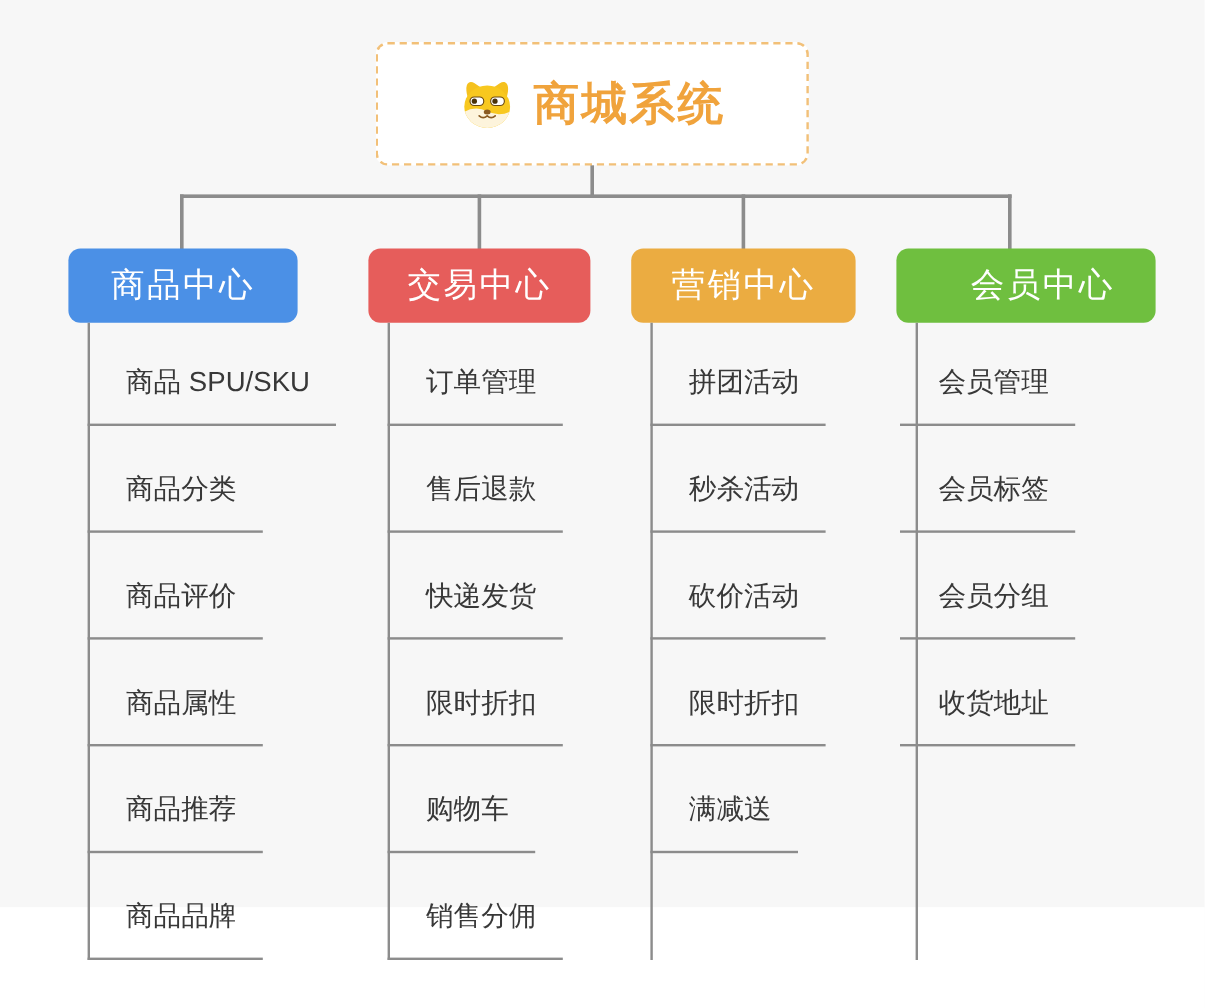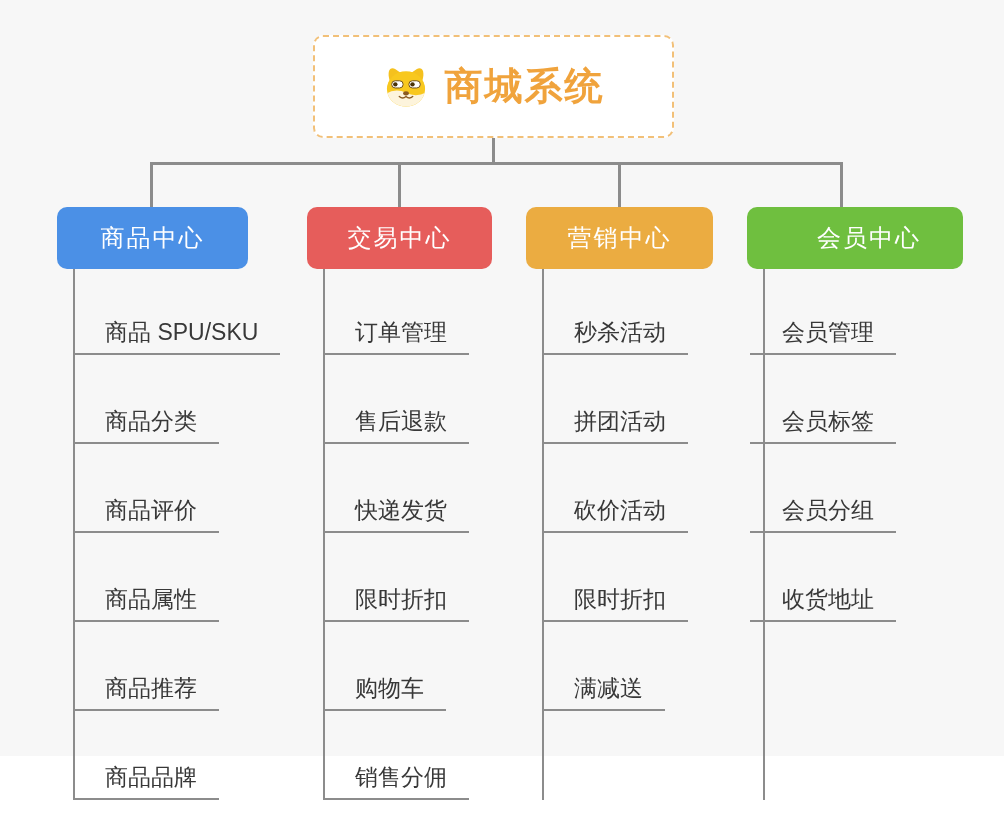--- a/index.html
+++ b/index.html
@@ -38,21 +38,21 @@
   .drop-0 { left: 150px; }
   .drop-1 { left: 398px; }
   .drop-2 { left: 618px; }
   .drop-3 { left: 840px; }
   
   .branch-box {
     position: absolute; top: 207px; height: 62px;
     border-radius: 10px;
     display: flex; align-items: center; justify-content: center;
     color: #ffffff;
-    font-size: 24px;
+    font-size: 28px;
     font-weight: 500;
     letter-spacing: 2px;
     white-space: nowrap;
     cursor: default;
   }
   .branch-0 { left: 57px;  width: 191px; }
   .branch-1 { left: 307px; width: 185px; }
   .branch-2 { left: 526px; width: 187px; }
   .branch-3 { left: 747px; width: 188px; }
   
@@ -71,21 +71,21 @@
   .items-1 { left: 323px; }
   .items-2 { left: 542px; }
   .items-3 { left: 750px; }
   .item {
     height: 89px;
     display: flex; align-items: flex-end;
   }
   .item > span {
     display: inline-block;
     border-bottom: 2px solid #8C8C8C;
-    padding: 0 22px 5px 32px;
+    padding: 0 22px 19px 32px;
     font-size: 23px;
     color: #383838;
     white-space: nowrap;
     cursor: default;
   }
 </style>
 </head>
 <body>
 
 <div class="canvas" style="background-color: rgb(247, 247, 247);">
@@ -167,26 +167,26 @@
     <div class="item">
         <span>购物车</span>
       </div>
     <div class="item">
         <span>销售分佣</span>
       </div>
   </div>
 
   <div class="items items-2">
     <div class="item">
+        <span>拼团活动</span>
+      </div>
+    <div class="item">
         <span>秒杀活动</span>
       </div>
     <div class="item">
-        <span>拼团活动</span>
-      </div>
-    <div class="item">
         <span>砍价活动</span>
       </div>
     <div class="item">
         <span>限时折扣</span>
       </div>
     <div class="item">
         <span>满减送</span>
       </div>
   </div>
 

